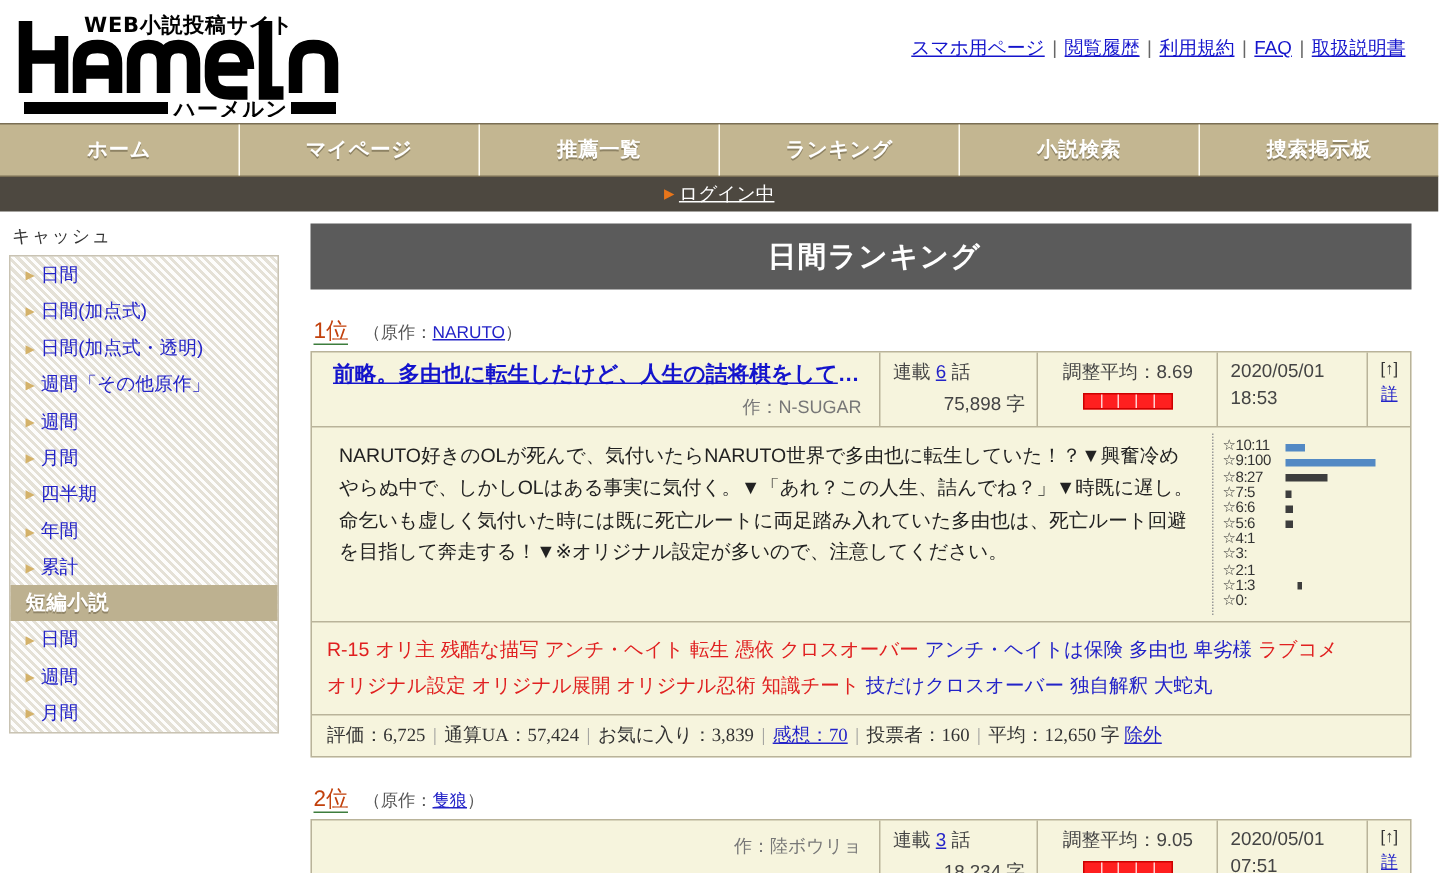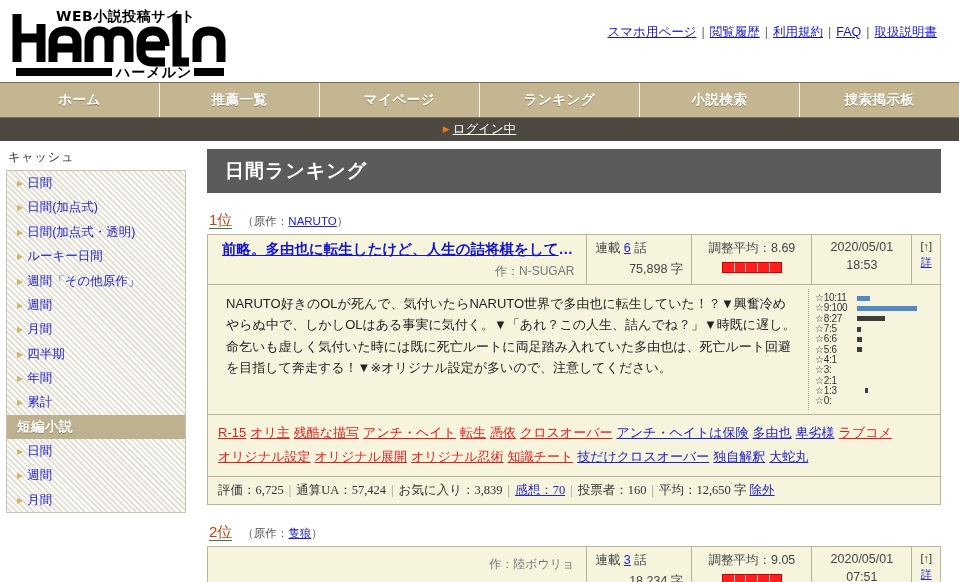--- a/index.html
+++ b/index.html
@@ -149,20 +149,21 @@
     padding: 8px 18px 0 14px;
     min-width: 0;
   }
   .page-title {
     background: #5b5b5b;
     color: #ffffff;
     font-size: 19px;
     font-weight: bold;
     padding: 9px 0 9px 18px;
     letter-spacing: 1px;
+    text-align: center;
   }
 
   .rank-head {
     margin: 18px 0 4px 2px;
     font-size: 13.5px;
     white-space: nowrap;
   }
   .rank-no {
     color: #c2410c;
     font-weight: normal;
@@ -243,21 +244,21 @@
   .c-score .bar-wrap i {
     flex: 1 1 0;
     border-right: 1px solid #ffd0d0;
   }
   .c-score .bar-wrap i:last-child { border-right: none; }
 
   .c-date {
     flex: 0 0 100px;
     font-size: 12.5px;
     color: #444;
-    text-align: center;
+    text-align: left;
   }
   .c-date .l2 { margin-top: 4px; }
 
   .c-mini {
     flex: 0 0 26px;
     font-size: 11px;
     text-align: center;
     color: #333;
   }
   .c-mini a { color: #2323c8; text-decoration: underline; }
@@ -300,21 +301,20 @@
   }
   .histo-row.top .hbar { background: #5389c4; }
 
   .tags {
     padding: 6px 8px 7px 10px;
     border-bottom: 1px solid #b9b39a;
     line-height: 1.85;
     font-size: 13px;
   }
   .tags a {
-    text-decoration: underline;
     margin-right: 4px;
     white-space: nowrap;
     cursor: pointer;
   }
   .tag-r { color: #e02020; }
   .tag-b { color: #2323c8; }
 
   .stats {
     padding: 5px 8px 5px 10px;
     font-size: 12.5px;
@@ -354,42 +354,41 @@
     </svg>
   </div>
 
   <div class="header-links">
     <a>スマホ用ページ</a><span class="sep">|</span><a>閲覧履歴</a><span class="sep">|</span><a>利用規約</a><span class="sep">|</span><a>FAQ</a><span class="sep">|</span><a>取扱説明書</a>
   </div>
 </div>
 
 <div class="navbar">
   <div class="nav-item">ホーム</div>
+  <div class="nav-item">マイページ</div>
   <div class="nav-item">推薦一覧</div>
-  <div class="nav-item">マイページ</div>
   <div class="nav-item">ランキング</div>
   <div class="nav-item">小説検索</div>
   <div class="nav-item">捜索掲示板</div>
 </div>
 
 <div class="loginbar">
   <span class="tri">▶</span>
   <a>ログイン中</a>
 </div>
 
 <div class="page">
 
   <div class="sidebar">
     <div class="cache-label">キャッシュ</div>
 
     <div class="side-box">
       <div class="side-item"><span class="tri">▶</span><a>日間</a></div>
       <div class="side-item"><span class="tri">▶</span><a>日間(加点式)</a></div>
       <div class="side-item"><span class="tri">▶</span><a>日間(加点式・透明)</a></div>
-      <div class="side-item"><span class="tri">▶</span><a>ルーキー日間</a></div>
       <div class="side-item"><span class="tri">▶</span><a>週間「その他原作」</a></div>
       <div class="side-item"><span class="tri">▶</span><a>週間</a></div>
       <div class="side-item"><span class="tri">▶</span><a>月間</a></div>
       <div class="side-item"><span class="tri">▶</span><a>四半期</a></div>
       <div class="side-item"><span class="tri">▶</span><a>年間</a></div>
       <div class="side-item"><span class="tri">▶</span><a>累計</a></div>
 
       <div class="side-head">短編小説</div>
       <div class="side-item"><span class="tri">▶</span><a>日間</a></div>
       <div class="side-item"><span class="tri">▶</span><a>週間</a></div>

